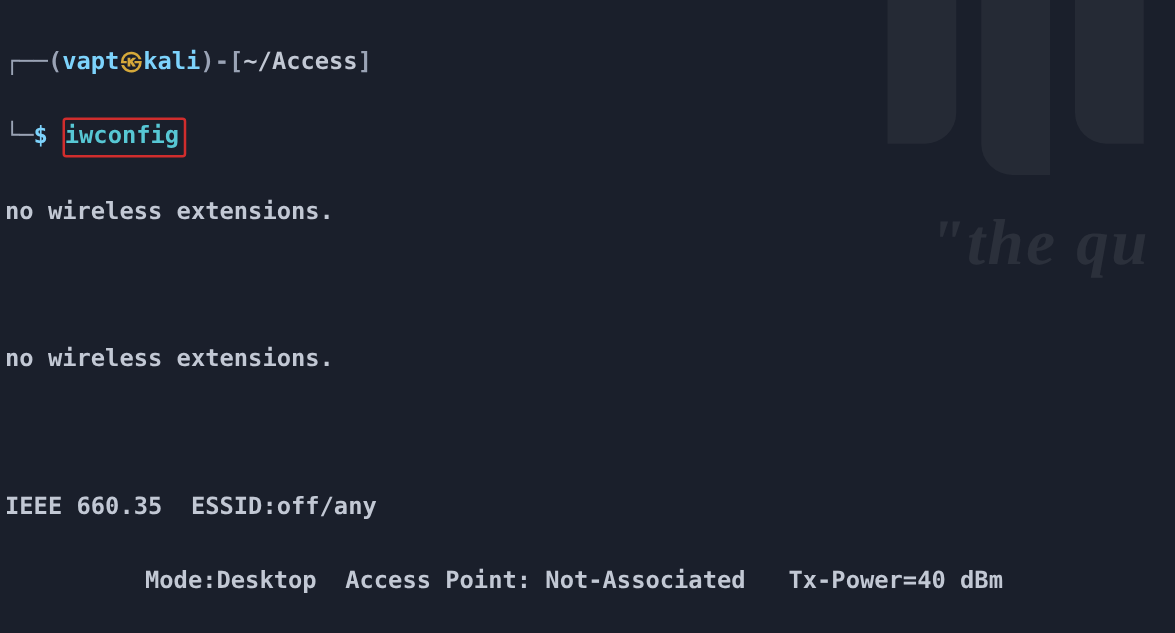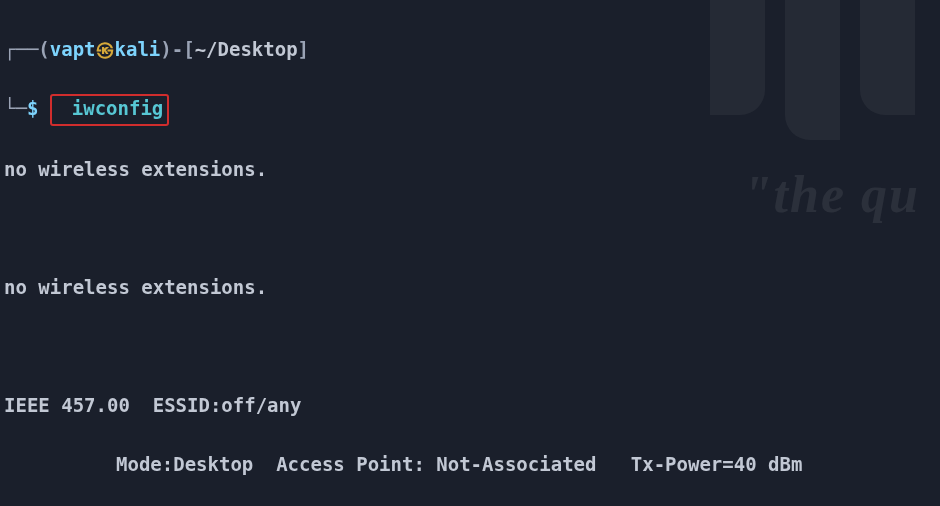--- a/index.html
+++ b/index.html
@@ -26,21 +26,21 @@
   .c-gray  { color: #9aa3b5; }
   .c-blue  { color: #7dd3fc; }
   .c-gold  { color: #d6a93a; }
   .c-cyan  { color: #57c7d4; }
   .c-text  { color: #c2c8d4; }
 
   
   .hl {
     border: 2px solid #d02d2d;
     border-radius: 3px;
-    padding: 0 4px 2px 20px;
+    padding: 0 4px 2px 0;
     display: inline-block;
     line-height: 1.35;
   }
 
   
   .row { display: flex; }
   .ifcol { width: 112px; flex: 0 0 112px; }
 
   
   .watermark {
@@ -81,27 +81,27 @@
 <div class="watermark">
   <svg viewBox="0 0 220 160">
     <path d="M10 0 h55 v110 a25 25 0 0 1 -25 25 h-30 z"></path>
     <path d="M85 0 h55 v160 h-30 a25 25 0 0 1 -25 -25 z"></path>
     <path d="M160 0 h55 v135 h-30 a25 25 0 0 1 -25 -25 z"></path>
   </svg>
   <div class="bigtext">"the  qu</div>
 </div>
 
 <div class="terminal">
-<div><span class="c-gray">┌──(</span><span class="c-blue">vapt</span><span class="c-gold">㉿</span><span class="c-blue">kali</span><span class="c-gray">)-[</span><span class="c-text">~/Desktop</span><span class="c-gray">]</span></div>
+<div><span class="c-gray">┌──(</span><span class="c-blue">vapt</span><span class="c-gold">㉿</span><span class="c-blue">kali</span><span class="c-gray">)-[</span><span class="c-text">~/Access</span><span class="c-gray">]</span></div>
 <div><span class="c-gray">└─</span><span class="c-blue">$</span> <span class="hl"><span class="c-cyan">iwconfig</span></span></div>
 <div class="row"><span>no wireless extensions.</span></div>
 <div>&nbsp;</div>
 <div class="row"><span>no wireless extensions.</span></div>
 <div>&nbsp;</div>
-<div class="row"><span>IEEE 457.00  ESSID:off/any</span></div>
+<div class="row"><span>IEEE 660.35  ESSID:off/any</span></div>
 <div class="row"><span class="ifcol"></span><span><span>Mode:Desktop  Access Point:</span><span> Not-Associated   Tx-Power=40 dBm</span></span></div>
 
 
 
 
 
 
 
 
 

